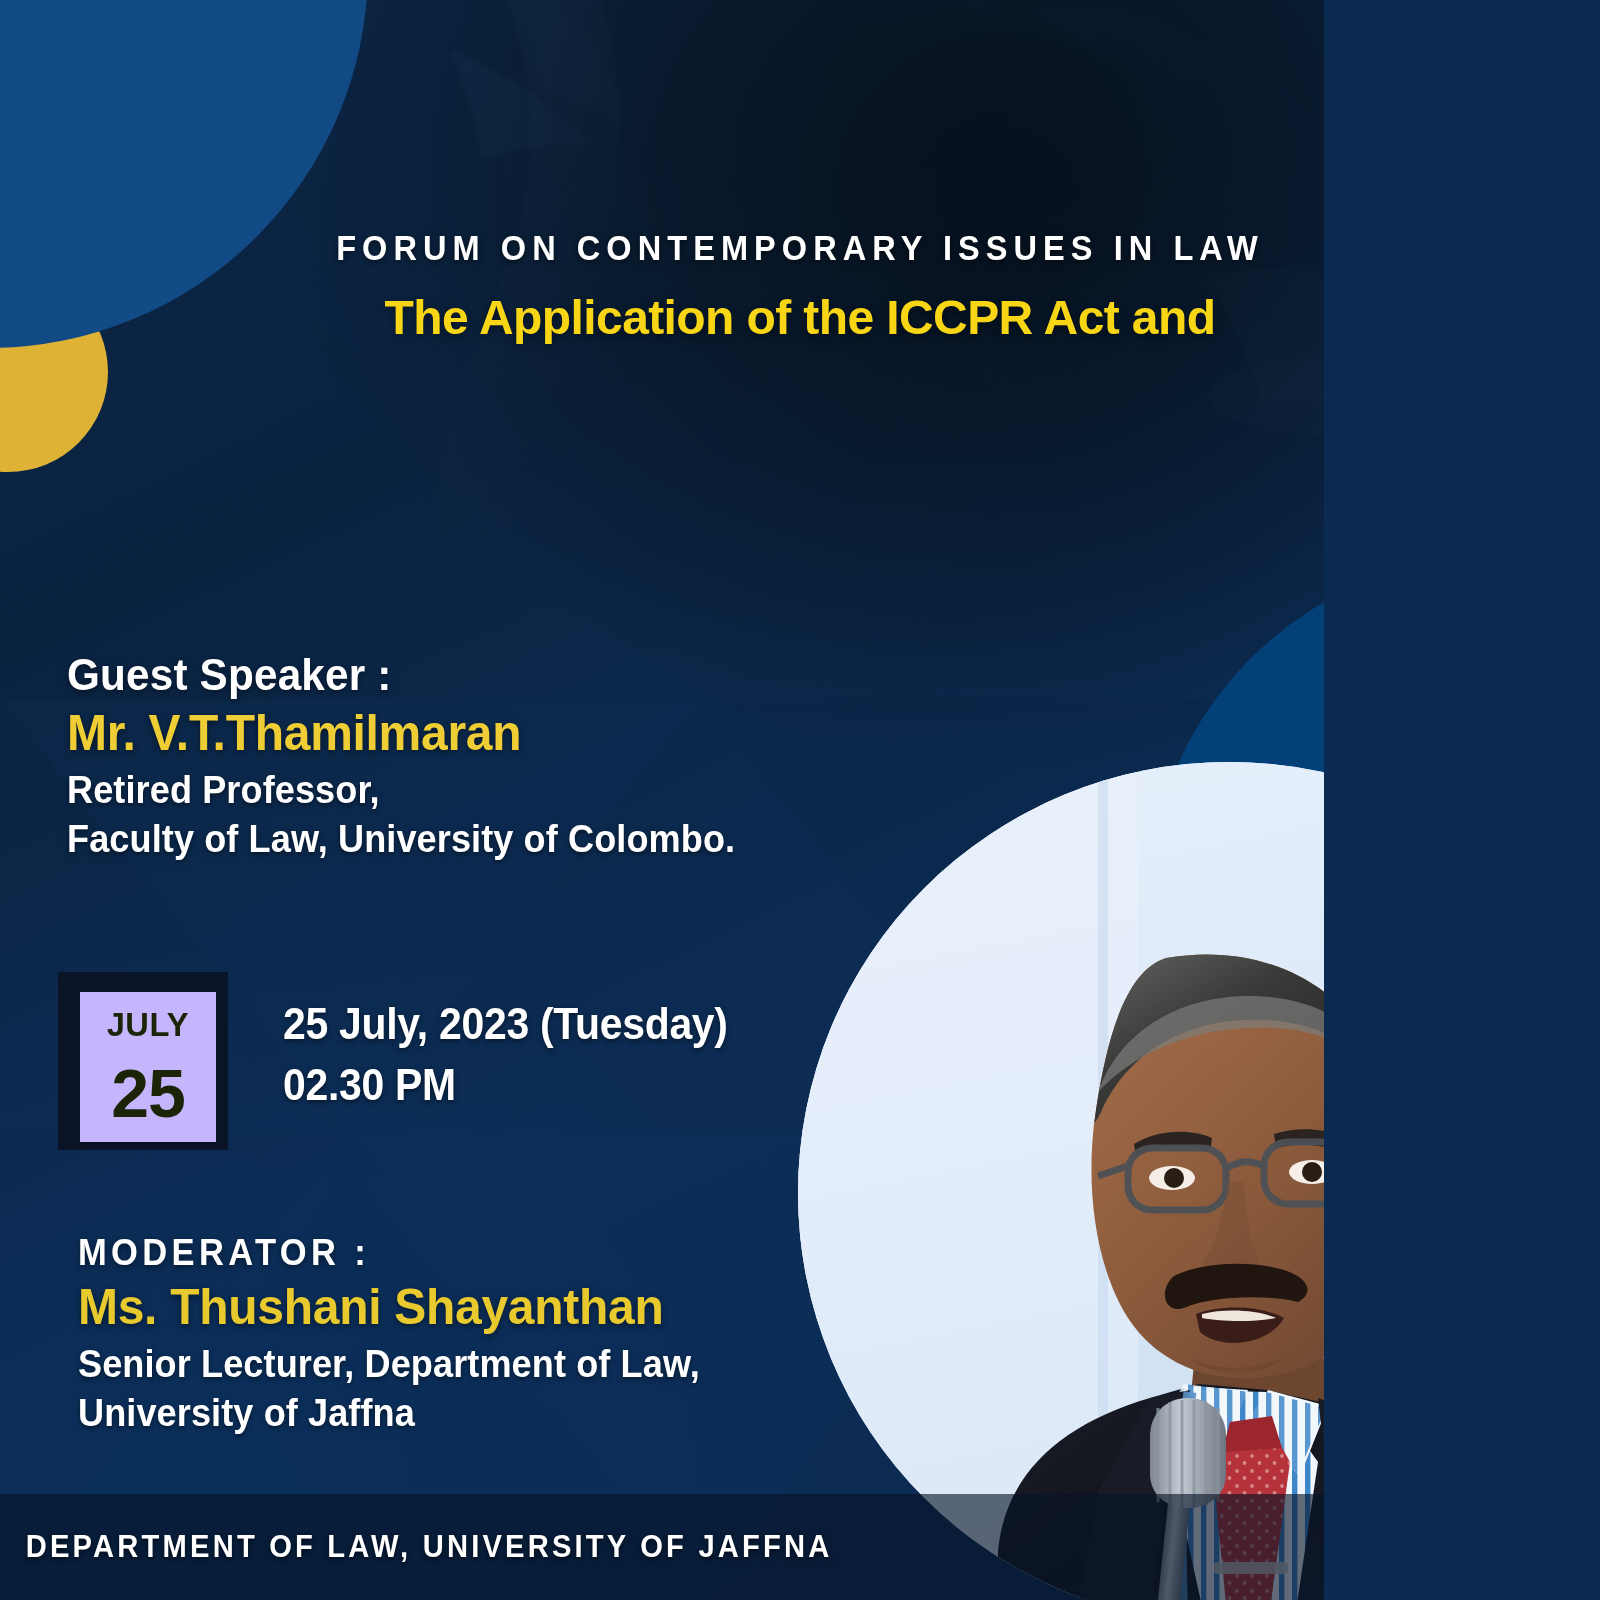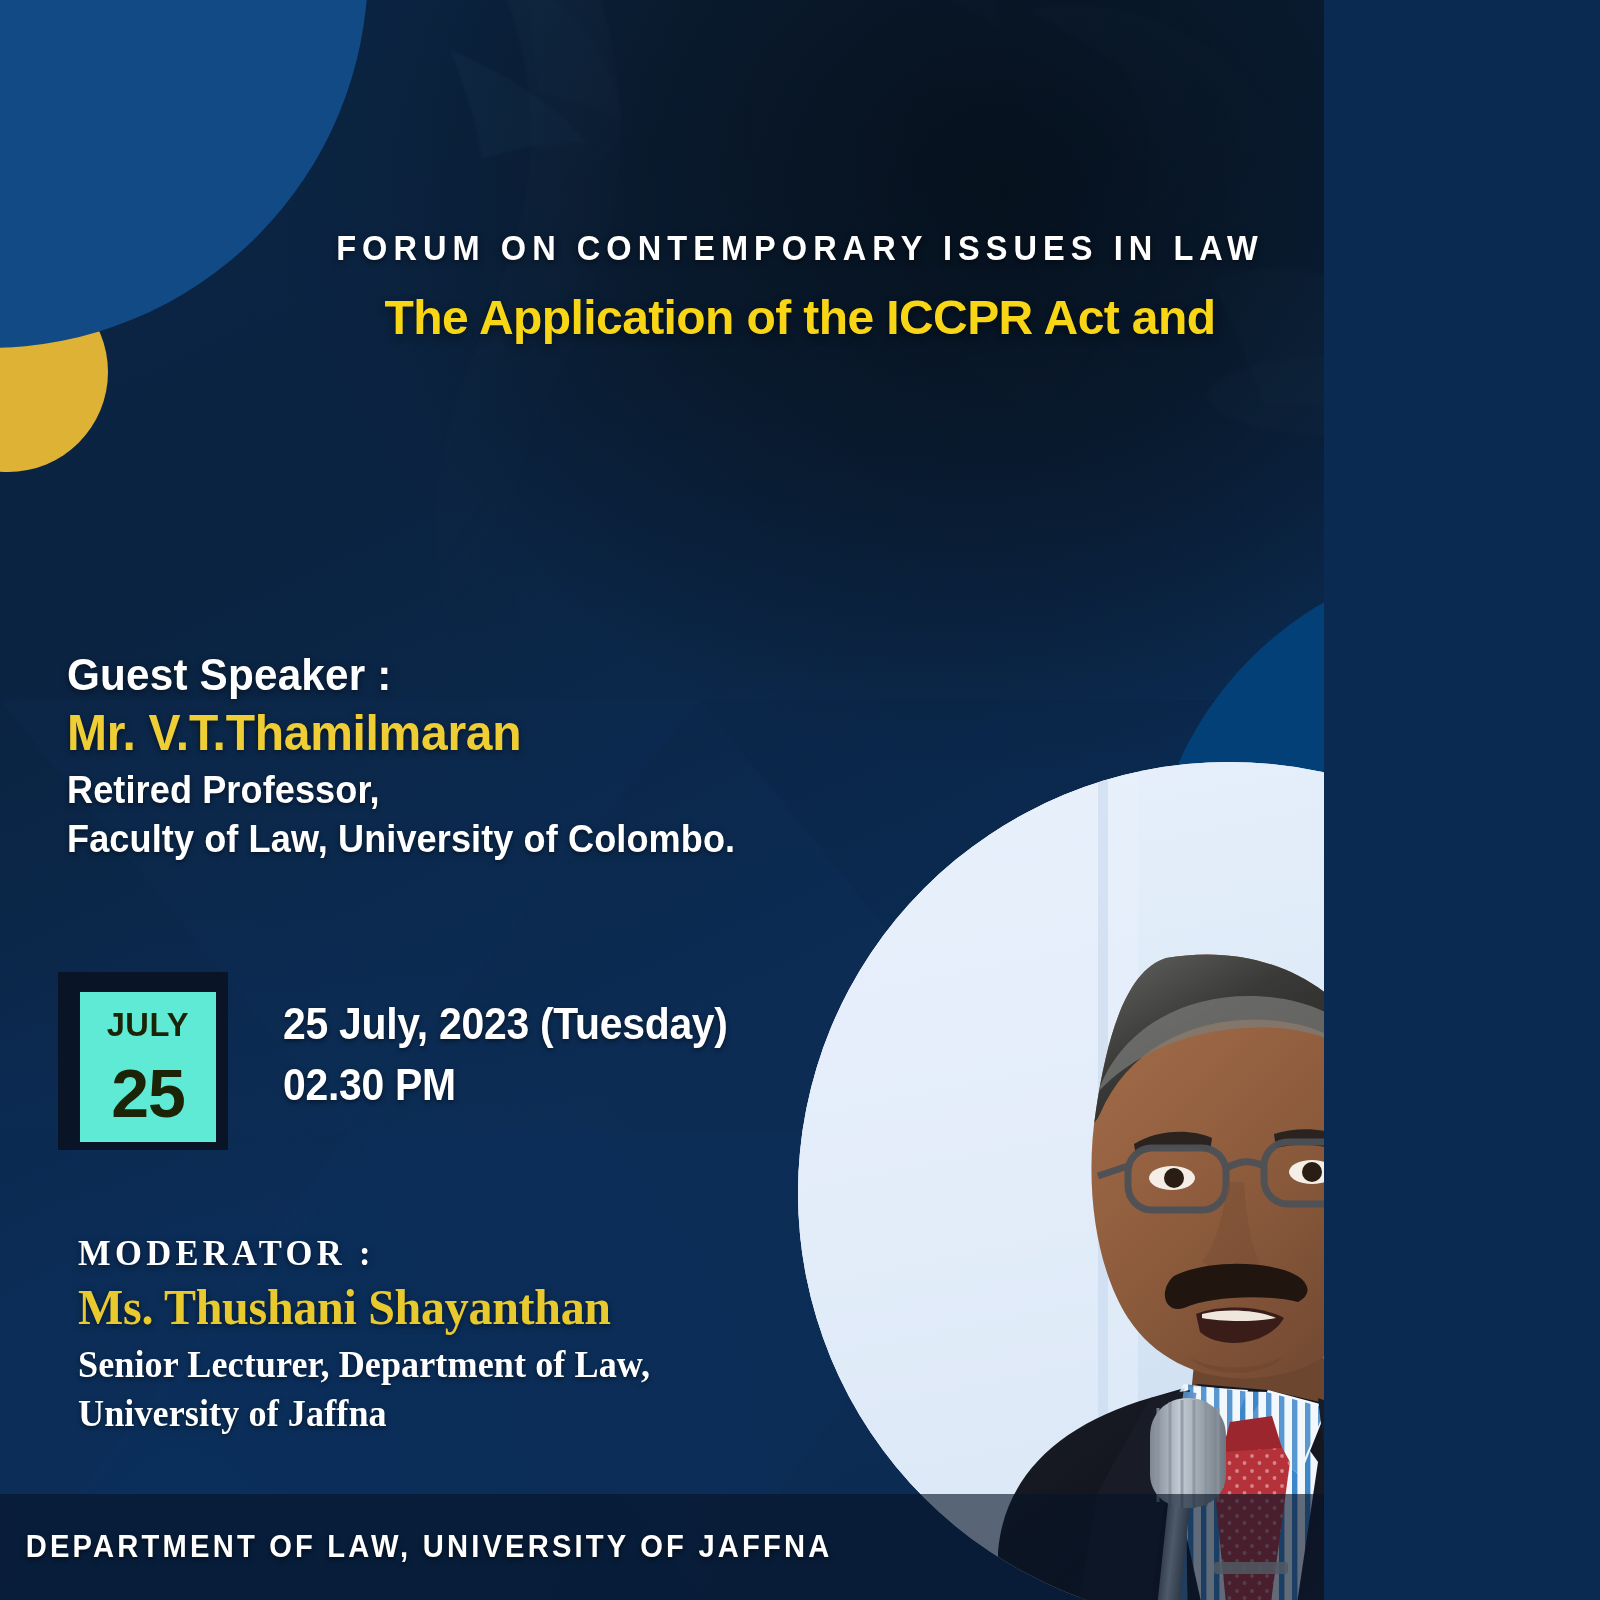--- a/index.html
+++ b/index.html
@@ -144,21 +144,21 @@
     display:flex; align-items:flex-start;
   }
   .date-card-wrap { position:relative; width:170px; height:178px; flex:0 0 auto; }
   .date-card-back {
     position:absolute; left:0; top:0; width:170px; height:178px;
     background:#091526;
   }
   .date-card {
     position:absolute; left:22px; top:20px;
     width:136px; height:150px;
-    background:#5eead4;
+    background:#c4b5fd;
     display:flex; flex-direction:column;
     align-items:center; justify-content:center;
     line-height:1;
   }
   .date-month {
     color:#1b2406;
     font-size:34px; font-weight:bold;
     letter-spacing:.5px;
     transform:scaleX(.96);
   }
@@ -397,21 +397,21 @@
         <div class="date-month">JULY</div>
         <div class="date-day">25</div>
       </div>
     </div>
     <div class="date-text">
       <div class="date-line">25 July, 2023 (Tuesday)</div>
       <div class="date-line">02.30 PM</div>
     </div>
   </div>
 
-  <div class="block" style="left:78px; top:1232px;font-family:Liberation Serif, serif;">
+  <div class="block" style="left:78px; top:1232px;">
     <div class="lbl caps">MODERATOR :</div>
     <div class="name gold2">Ms. Thushani Shayanthan</div>
     <div class="affil">
       <div>Senior Lecturer, Department of Law,</div>
       <div>University of Jaffna</div>
     </div>
   </div>
 
   <div class="footer">
     <div class="footer-text">DEPARTMENT OF LAW, UNIVERSITY OF JAFFNA</div>

